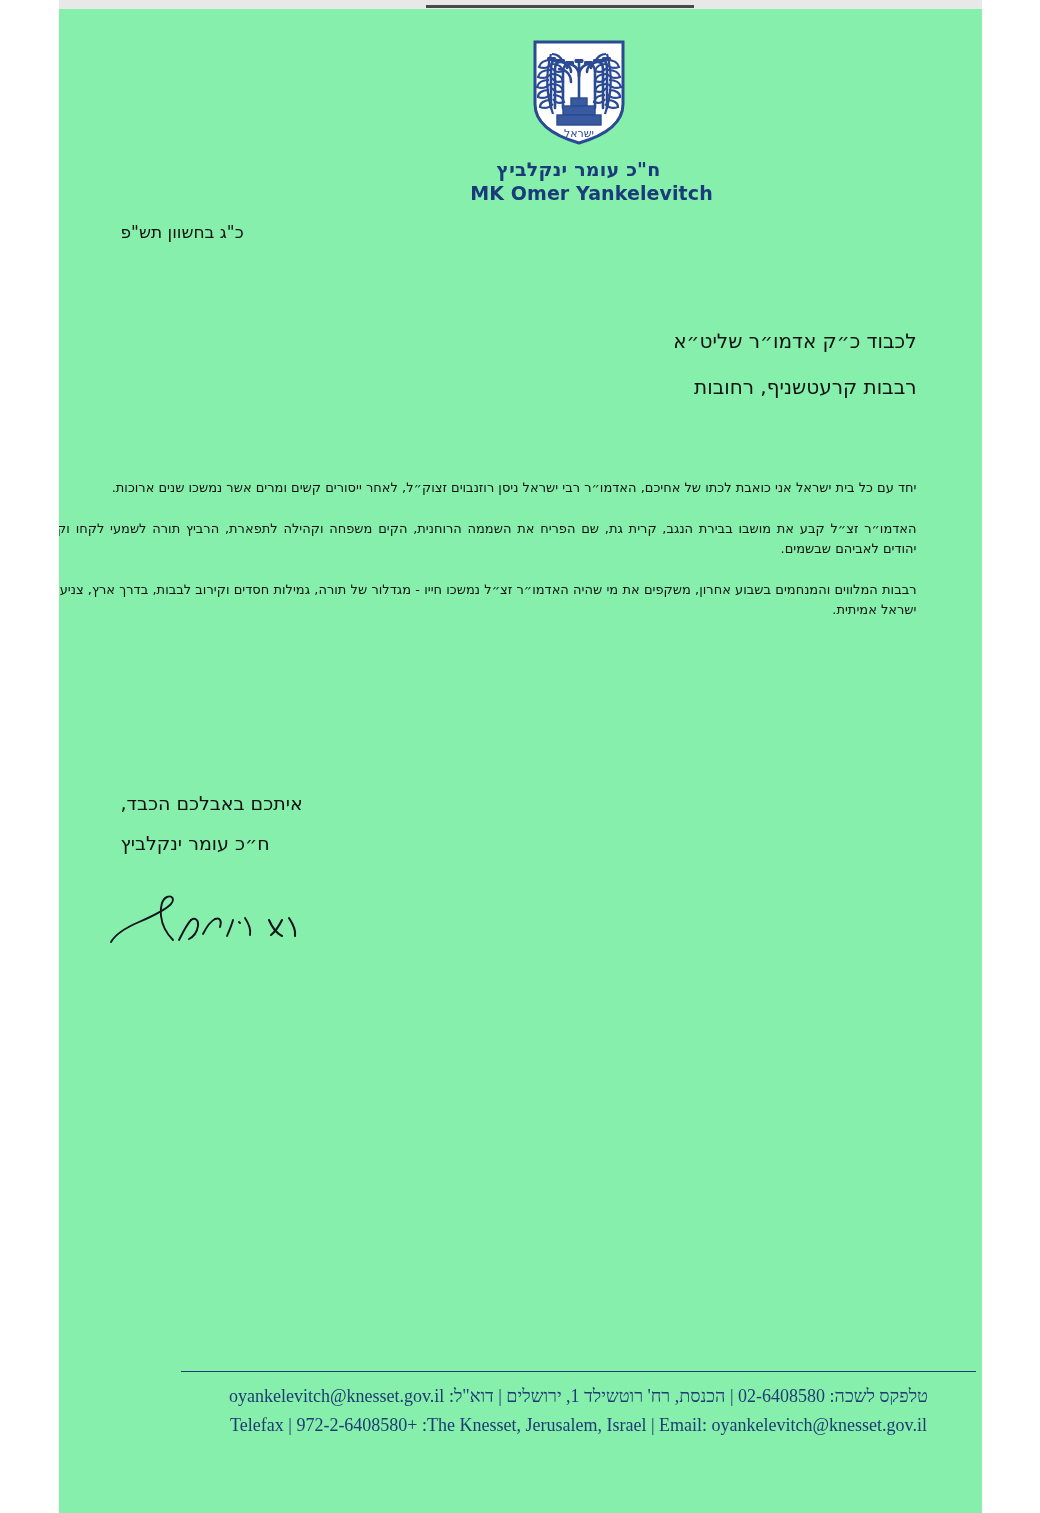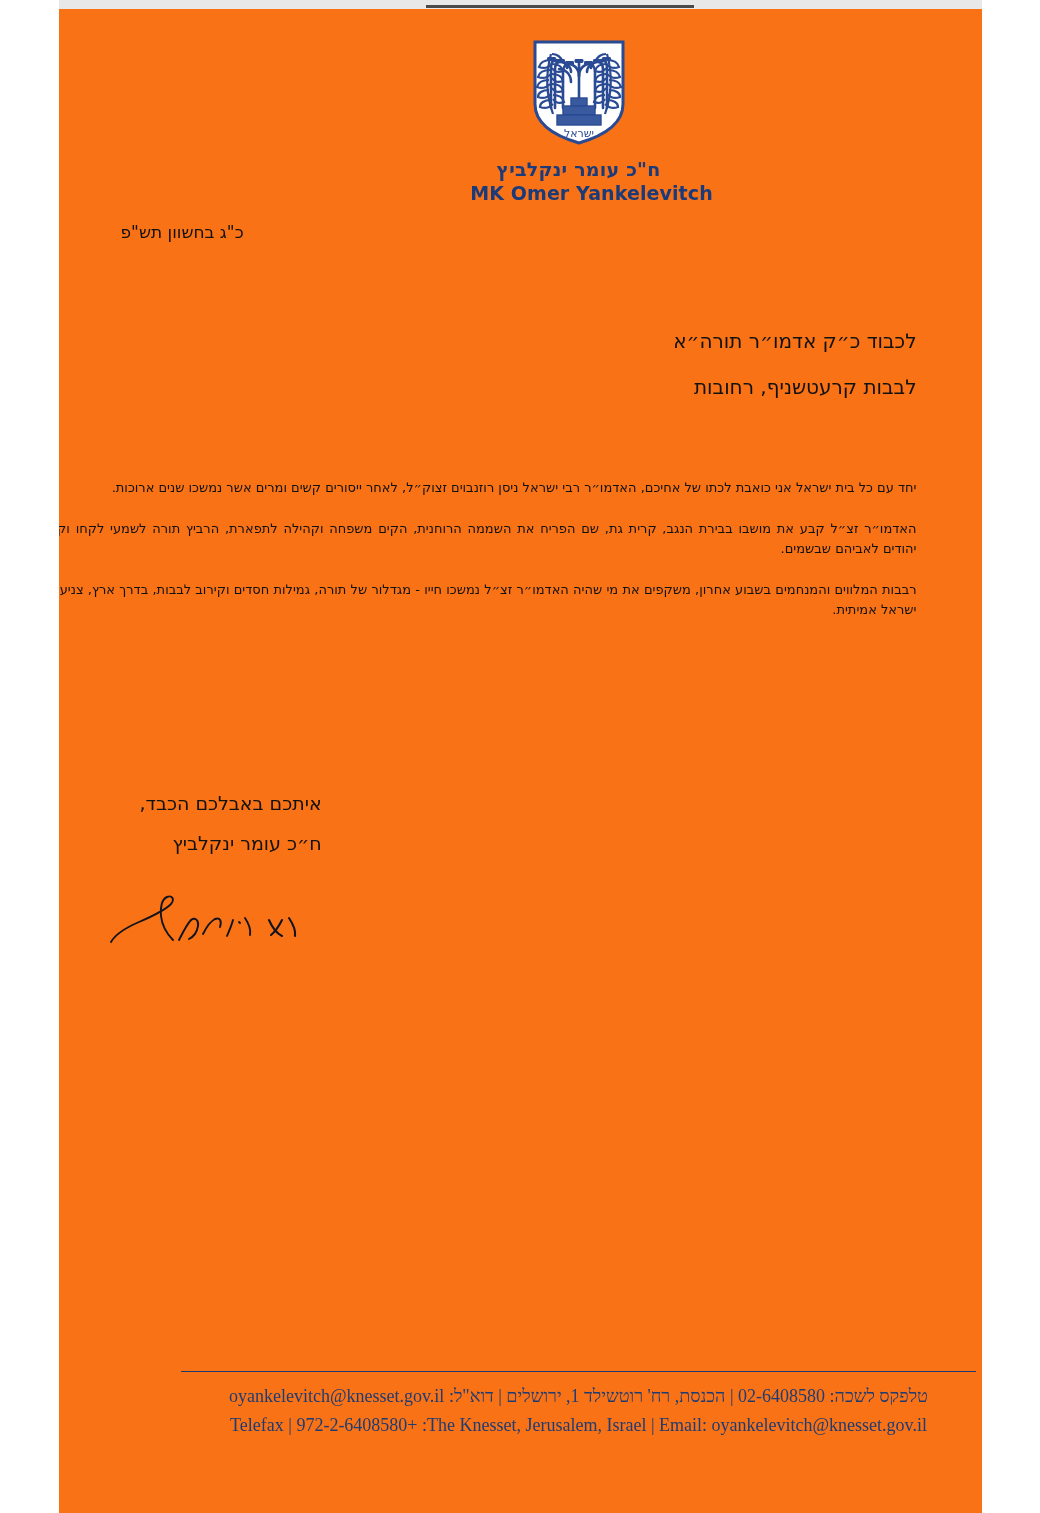--- a/index.html
+++ b/index.html
@@ -9,21 +9,21 @@
     background: #ffffff;
   }
   body {
     font-family: "DejaVu Sans", "Liberation Sans", sans-serif;
   }
   .page {
     position: relative;
     width: 923px;
     height: 1513px;
     margin: 0 auto;
-    background: #f97316;
+    background: #86efac;
     overflow: hidden;
   }
 
   
   .top-strip {
     position: absolute;
     top: 0; left: 0;
     width: 1040px;
     height: 9px;
     background: #e8e8e8;
@@ -114,25 +114,24 @@
     margin-top: 6px;
     margin-bottom: 0;
   }
 
   
   .signoff {
     position: absolute;
     top: 784px;
     left: 62px;
     direction: rtl;
-    text-align: right;
+    text-align: left;
     color: #111111;
     font-size: 19px;
     line-height: 2.1;
-    margin-left: 19px;
   }
 
   
   .signature {
     position: absolute;
     top: 890px;
     left: 40px;
     width: 210px;
     height: 62px;
   }
@@ -235,22 +234,22 @@
       <text x="52" y="99" text-anchor="middle" fill="#2a4a93" font-size="11" font-family="DejaVu Sans, sans-serif">ישראל</text>
     </svg>
 
     <div class="org-name-he">ח"כ עומר ינקלביץ</div>
     <div class="org-name-en">MK Omer Yankelevitch</div>
   </div>
 
   <div class="date-line">כ"ג בחשוון תש"פ</div>
 
   <div class="addressee">
-    <div>לכבוד כ״ק אדמו״ר תורה״א</div>
-    <div>לבבות קרעטשניף, רחובות</div>
+    <div>לכבוד כ״ק אדמו״ר שליט״א</div>
+    <div>רבבות קרעטשניף, רחובות</div>
   </div>
 
   <div class="body-block">
     <p>יחד עם כל בית ישראל אני כואבת לכתו של אחיכם, האדמו״ר רבי ישראל ניסן רוזנבוים זצוק״ל, לאחר ייסורים קשים ומרים אשר נמשכו שנים ארוכות.</p>
     <p>האדמו״ר זצ״ל קבע את מושבו בבירת הנגב, קרית גת, שם הפריח את השממה הרוחנית, הקים משפחה וקהילה לתפארת, הרביץ תורה לשמעי לקחו וקירב אלפי יהודים לאביהם שבשמים.</p>
     <p>רבבות המלווים והמנחמים בשבוע אחרון, משקפים את מי שהיה האדמו״ר זצ״ל נמשכו חייו - מגדלור של תורה, גמילות חסדים וקירוב לבבות, בדרך ארץ, צניעות ואהבת ישראל אמיתית.</p>
   </div>
 
   <div class="signoff">
     <div>איתכם באבלכם הכבד,</div>

